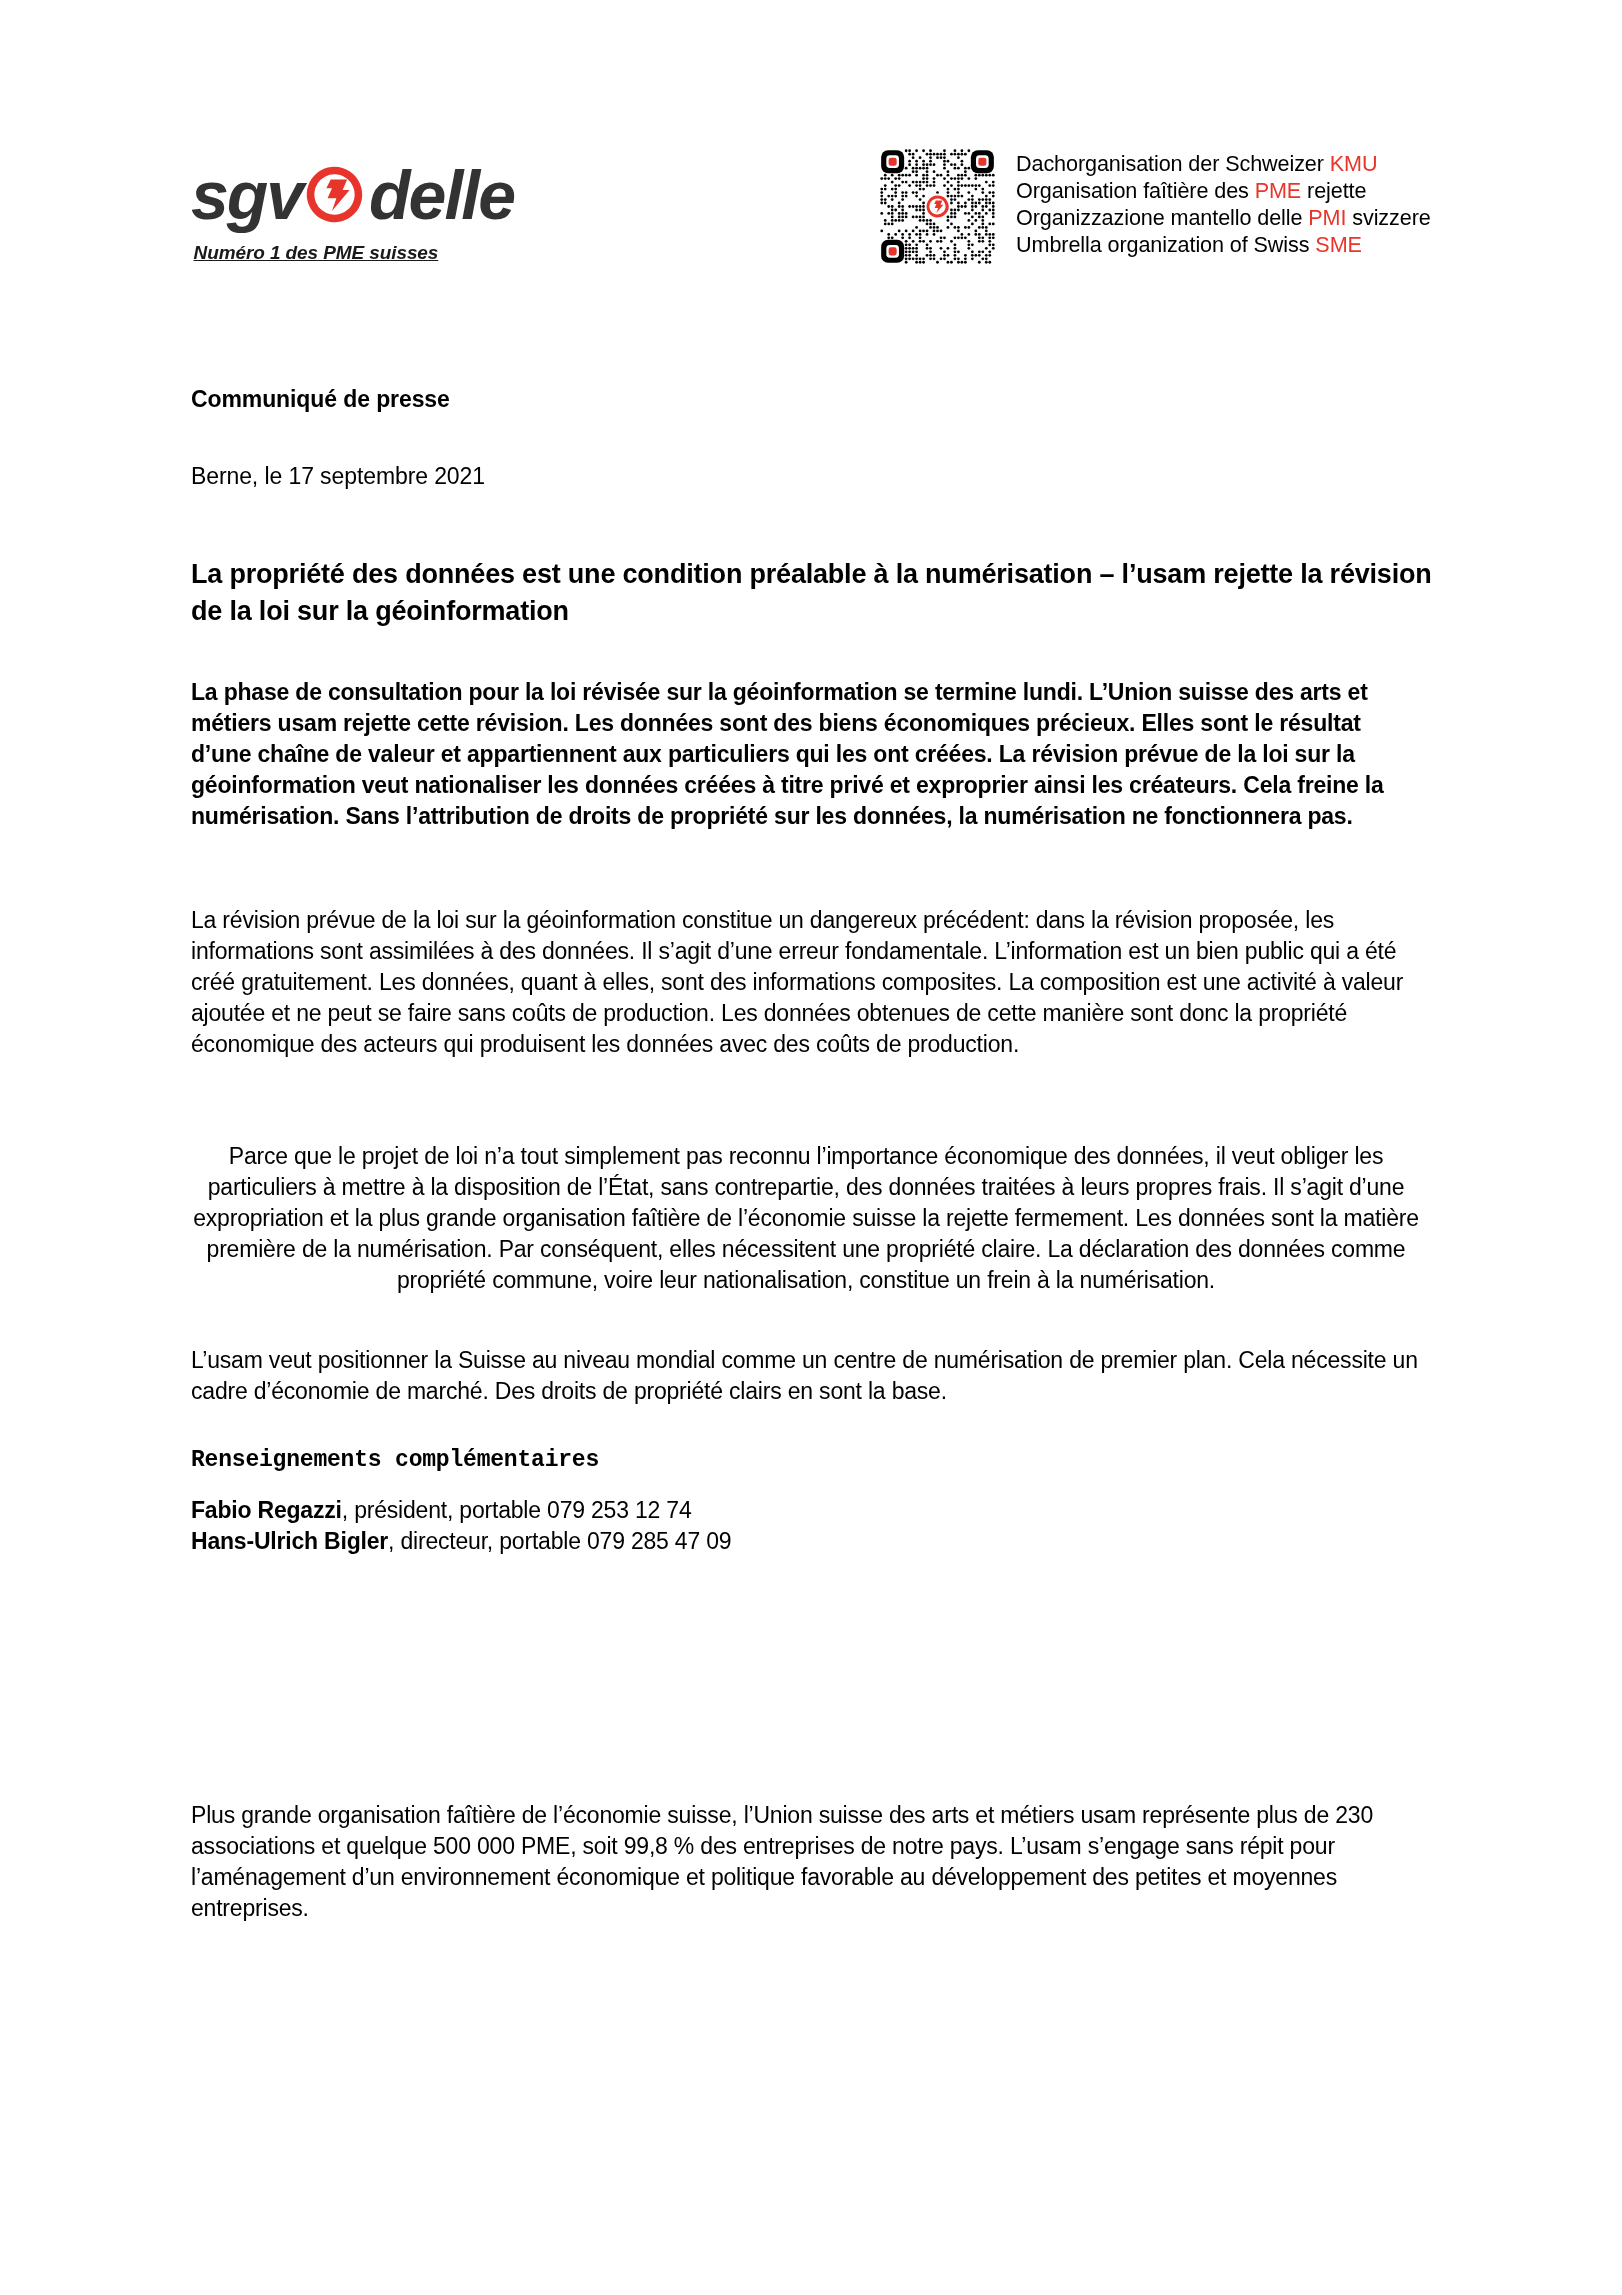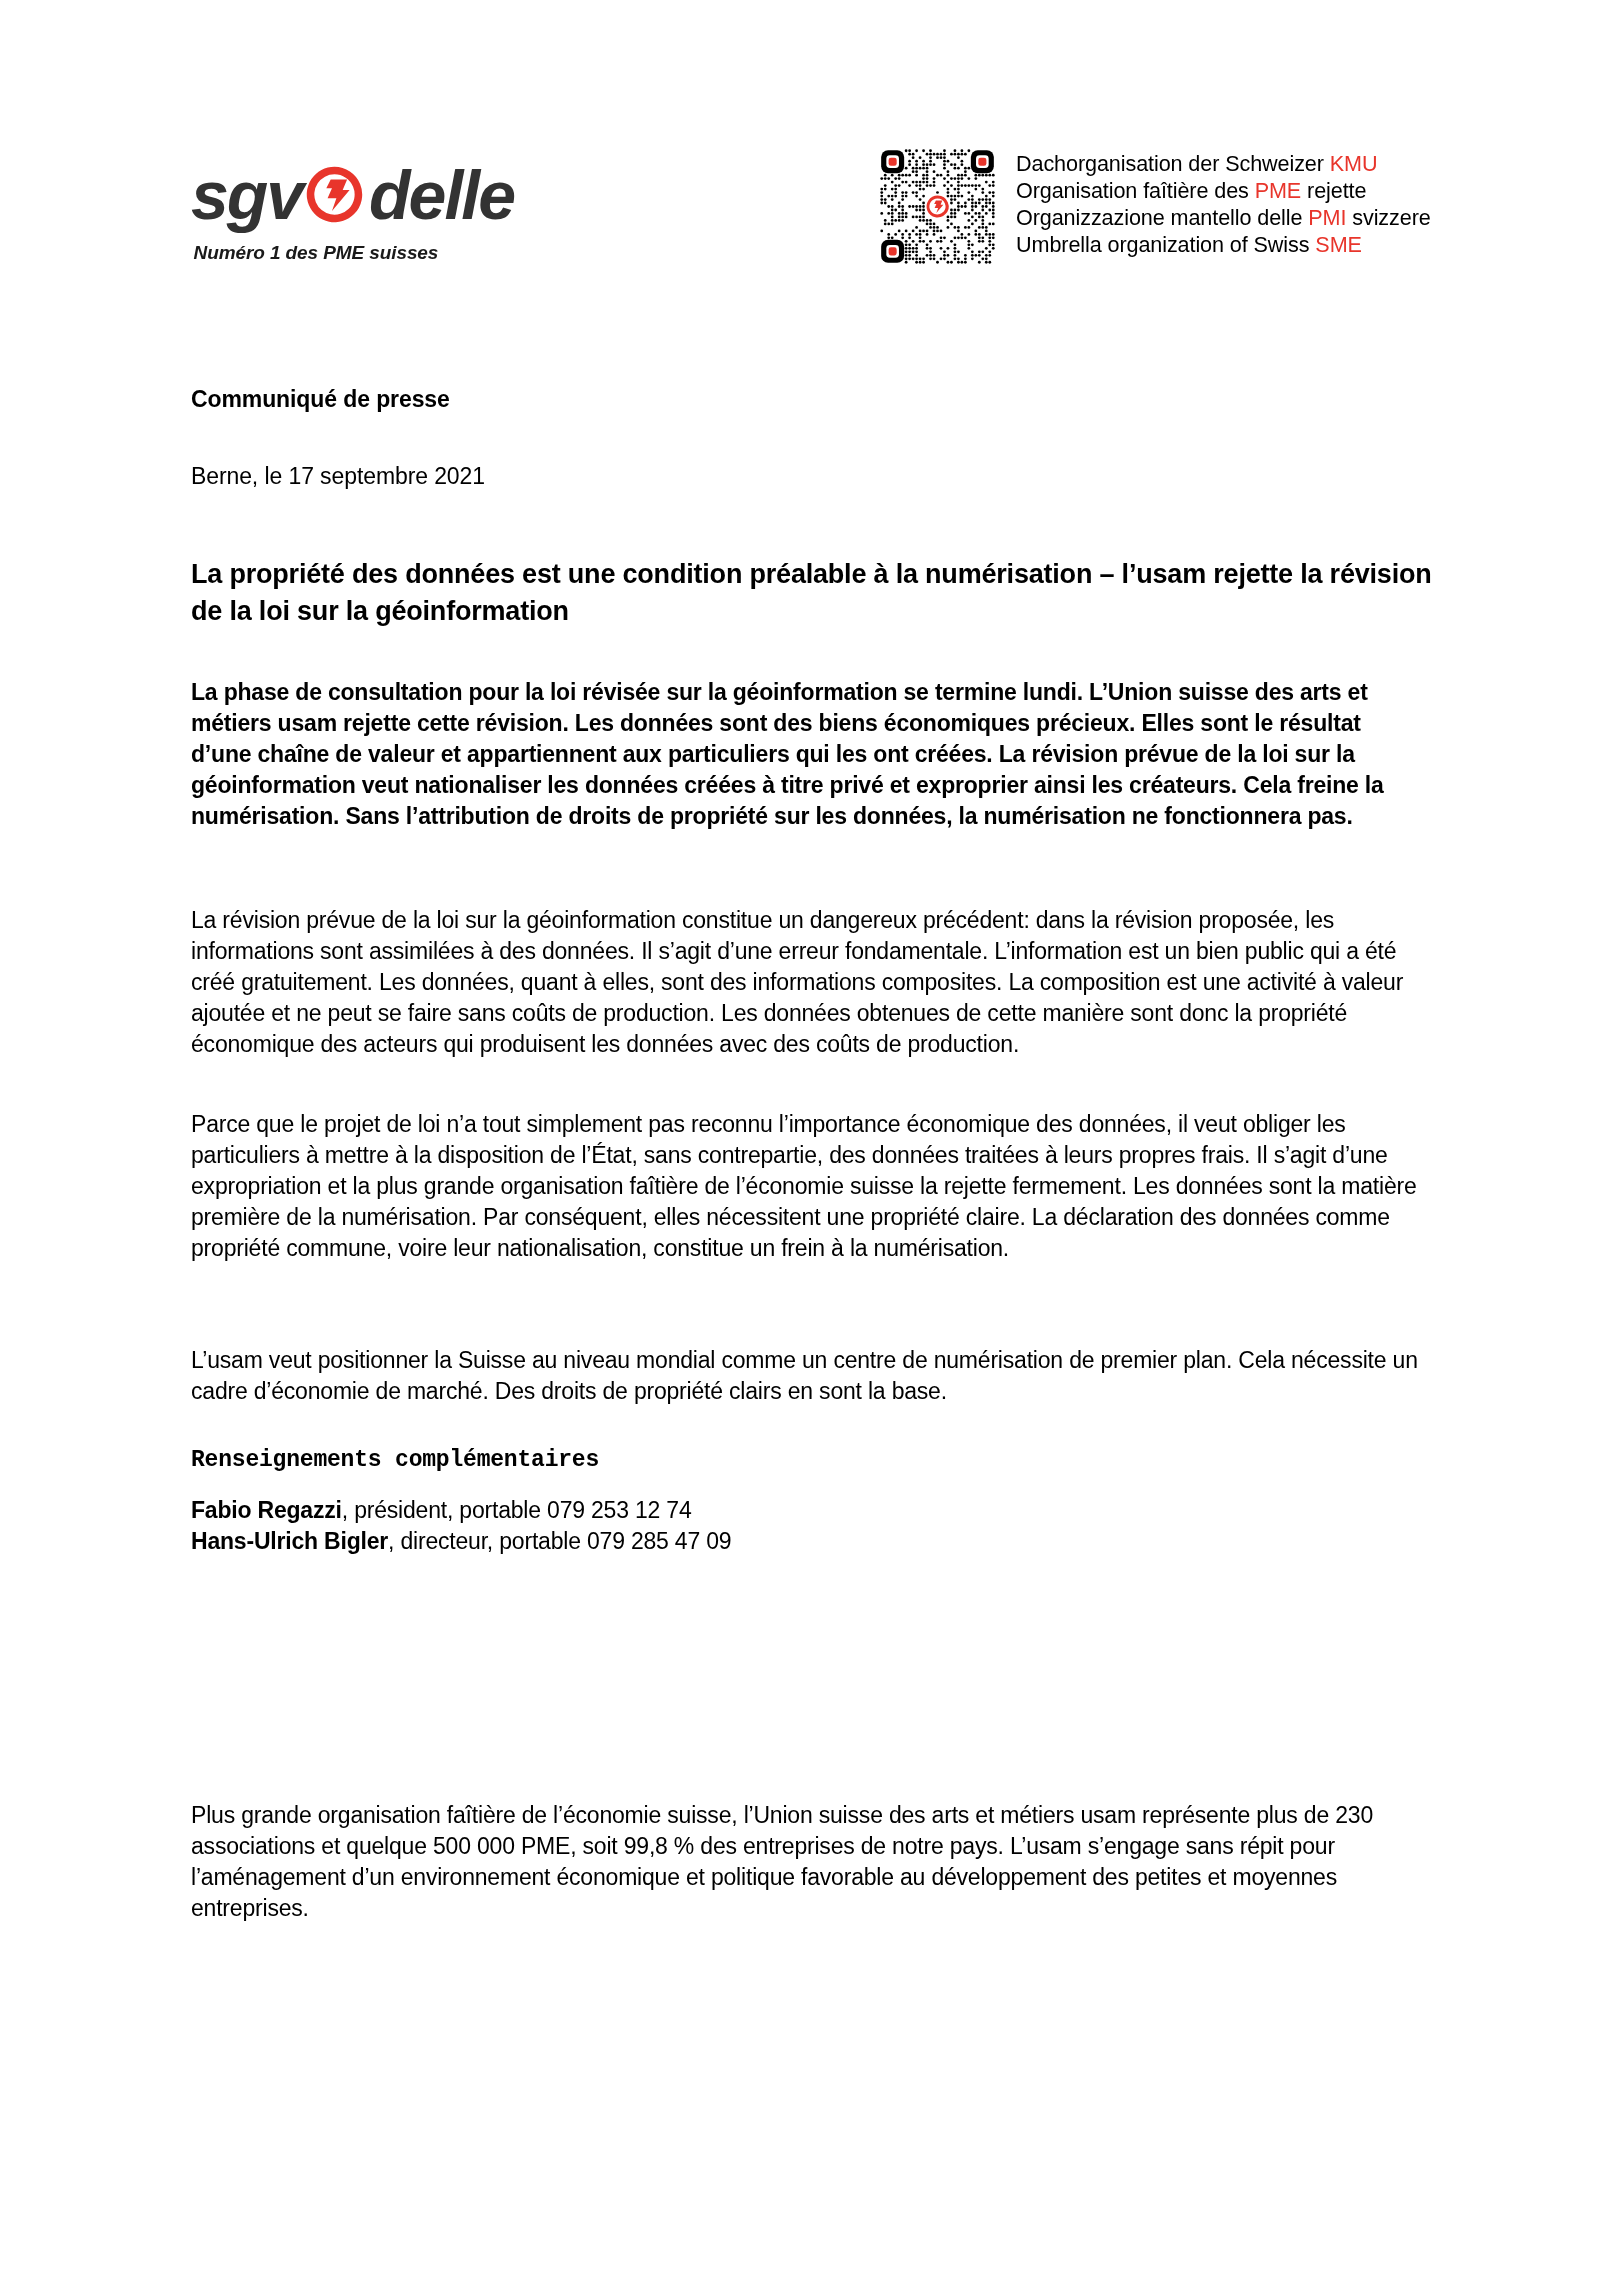--- a/index.html
+++ b/index.html
@@ -61,20 +61,21 @@
   .logo-tagline {
     font-family: "Liberation Sans", sans-serif;
     font-style: italic;
     font-weight: bold;
     font-size: 19px;
     line-height: 22px;
     color: #1a1a1a;
     margin-top: 9.2px;
     margin-left: 2.6px;
     letter-spacing: -0.1px;
+    text-decoration: underline;
   }
 
   
   .claim-block {
     position: absolute;
     left: 880px;
     top: 149px;
     display: flex;
     align-items: flex-start;
   }
@@ -151,21 +152,21 @@
 
   .para {
     position: absolute;
     left: 0;
     width: 1230px;
     font-size: 23px;
     line-height: 31px;
     letter-spacing: -0.2px;
   }
   .para-1 { top: 882px; }
-  .para-2 { top: 1086px; }
+  .para-2 { top: 1118px; text-align: center; }
   .para-3 { top: 1322px; }
 
   .contact-heading {
     position: absolute;
     top: 1445px;
     left: 0;
     font-size: 23px;
     line-height: 30px;
     font-weight: bold;
     letter-spacing: -0.2px;

